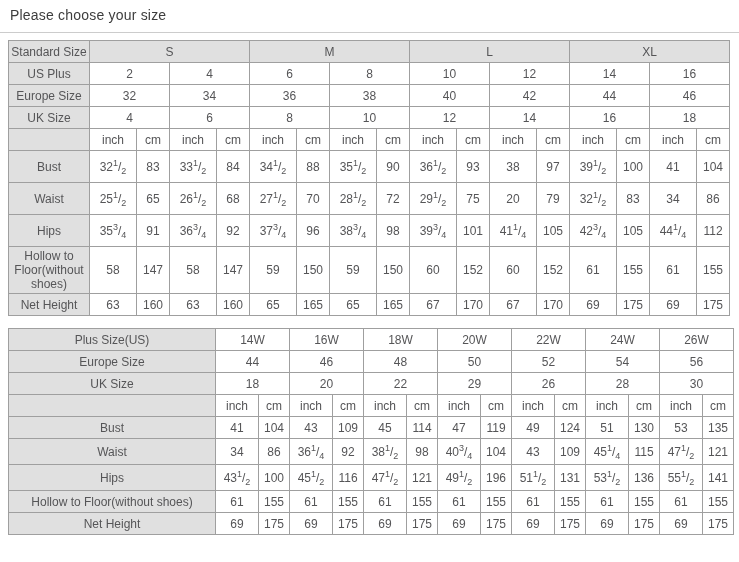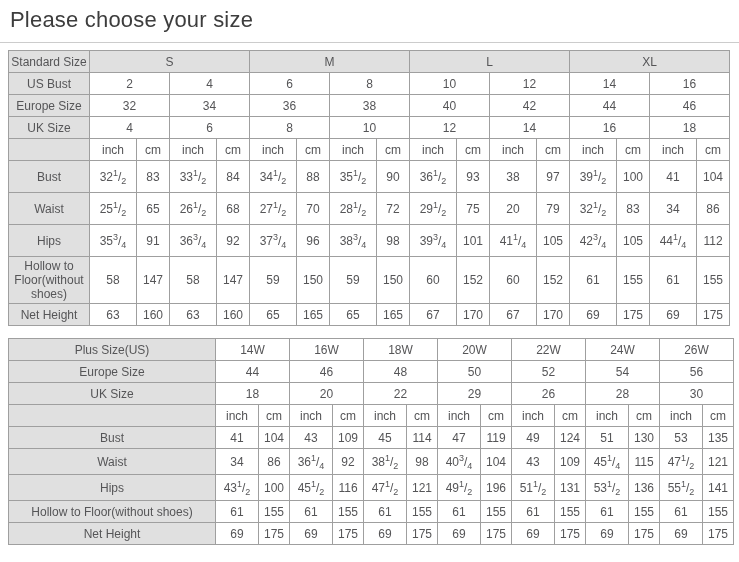--- a/index.html
+++ b/index.html
@@ -9,21 +9,21 @@
     font-family: "Liberation Sans", sans-serif;
     color: #555557;
   }
   .page {
     width: 739px;
     height: 562px;
     overflow: hidden;
     background: #ffffff;
   }
   .title {
-    font-size: 22px;
+    font-size: 14px;
     font-weight: 400;
     color: #3d3d3d;
     margin: 0;
     padding: 7px 0 9px 10px;
     letter-spacing: 0.2px;
   }
   .rule {
     border-top: 1px solid #cccccc;
     height: 0;
     width: 100%;
@@ -84,21 +84,21 @@
         </colgroup>
         <tbody>
           <tr>
             <td class="hdr">Standard Size</td>
             <td colspan="4" class="hdr">S</td>
             <td colspan="4" class="hdr">M</td>
             <td colspan="4" class="hdr">L</td>
             <td colspan="4" class="hdr">XL</td>
           </tr>
           <tr>
-            <td class="hdr">US Bust</td>
+            <td class="hdr">US Plus</td>
             <td colspan="2">2</td>
             <td colspan="2">4</td>
             <td colspan="2">6</td>
             <td colspan="2">8</td>
             <td colspan="2">10</td>
             <td colspan="2">12</td>
             <td colspan="2">14</td>
             <td colspan="2">16</td>
           </tr>
           <tr>

